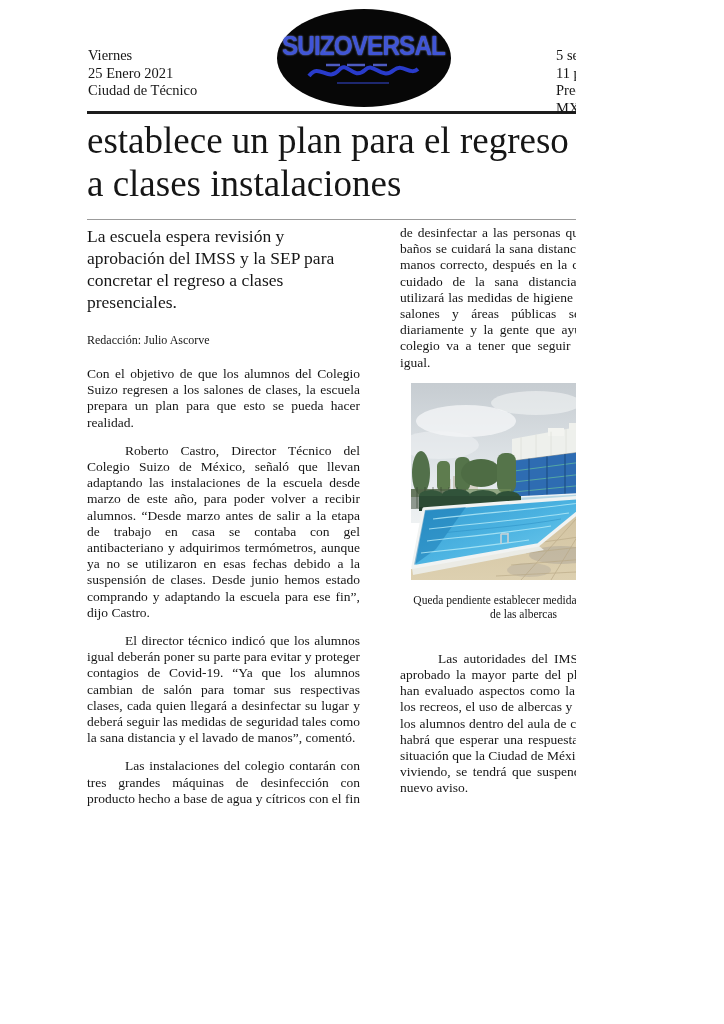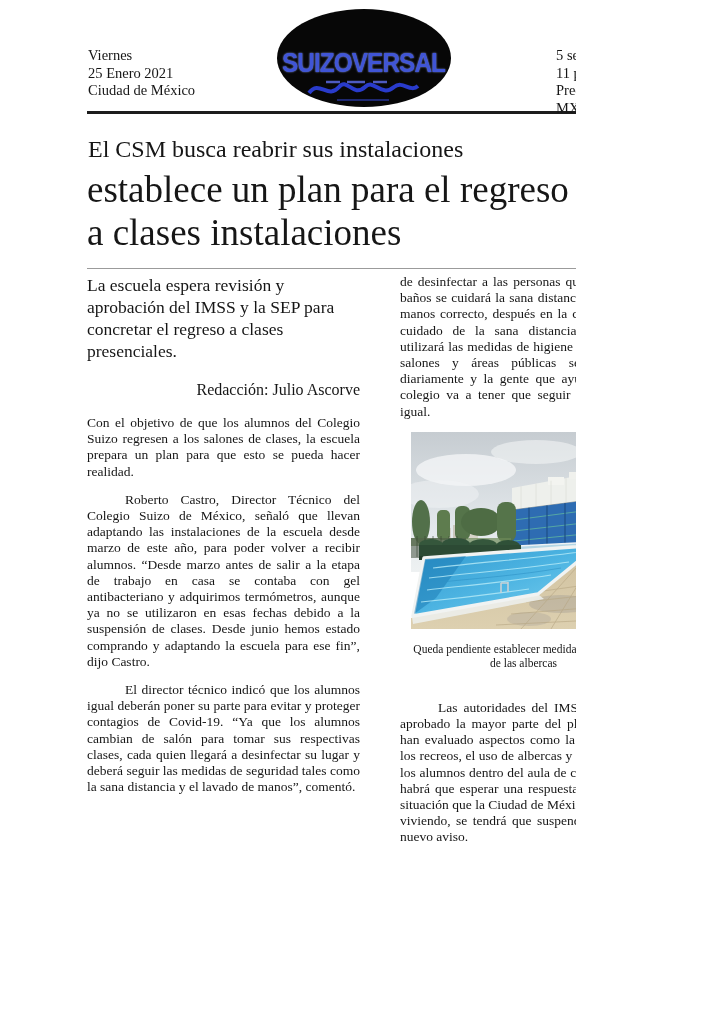--- a/index.html
+++ b/index.html
@@ -8,21 +8,21 @@
     font-family:"Liberation Serif", serif;color:#161616;overflow:hidden;
   }
   .content{position:absolute;left:87px;top:0;width:581px;}
 
   
   .masthead{position:relative;height:111px;}
   .mast-left{position:absolute;left:1px;top:47px;font-size:14.5px;line-height:17.5px;}
   .mast-right{position:absolute;left:469px;top:47px;font-size:14.5px;line-height:17.5px;}
   .logo{
     position:absolute;left:190px;top:9px;width:174px;height:98px;background:#070707;
-    border-radius:50%;display:flex;flex-direction:column;align-items:center;justify-content:flex-end;
+    border-radius:50%;display:flex;flex-direction:column;align-items:center;justify-content:center;
   }
   .logo-text{
     font-family:"Liberation Sans", sans-serif;font-weight:bold;font-size:27px;
     color:#4055d6;transform:scaleX(.9);letter-spacing:-1px;margin-top:4px;
     text-shadow:0 0 2px #8fa0f0;white-space:nowrap;
   }
   .logo-script{margin-top:-6px;}
 
   .rule-thick{height:3px;background:#1c1c1c;}
   .rule-thin{height:1px;background:#9b9b9b;margin-top:14px;}
@@ -31,77 +31,77 @@
   .kicker{margin:21px 0 0 1px;font-size:24px;line-height:28px;}
   .title{margin:5px 0 0 0;font-size:37px;line-height:43px;font-weight:normal;}
 
   
   .columns{display:flex;margin-top:5px;}
   .col-left{width:273px;}
   .col-gap{width:40px;}
   .col-right{width:268px;}
 
   .lede{font-size:17.5px;line-height:22px;margin:0 0 19px 0;}
-  .byline{font-size:16px;line-height:17px;margin:4px 0 17px 0;text-align:right;}
+  .byline{font-size:12px;line-height:17px;margin:4px 0 17px 0;}
   p.body{font-size:13.5px;line-height:16.2px;text-align:justify;margin:0 0 12px 0;}
   p.indent{text-indent:38px;}
 
   figure.photo-fig{margin:12px 0 0 11px;width:225px;}
   .photo-frame{width:225px;height:197px;display:block;}
   figcaption{font-size:11.5px;line-height:14px;margin-top:13px;text-align:center;}
   p.after-photo{margin-top:30px;}
   .page-number{font-size:14px;text-align:right;padding-right:27px;margin-top:0px;}
 </style>
 </head>
 <body>
 
 <div class="page">
   <div class="content">
 
     <header class="masthead">
       <div class="mast-left">
         <div>Viernes</div>
         <div>25 Enero 2021</div>
-        <div>Ciudad de México</div>
+        <div>Ciudad de Técnico</div>
       </div>
 
       <div class="logo">
         <div class="logo-text">SUIZOVERSAL</div>
         <svg class="logo-script" width="126" height="34" viewBox="0 0 126 34">
           <path d="M25,9 h14 M46,9 h18 M72,9 h14" stroke="#5a6ae0" stroke-width="2.5" opacity="0.85" fill="none"></path>
           <path d="M8,20 C18,6 27,27 38,14 C46,4 52,25 64,14 C73,5 80,25 93,14 C102,7 109,20 117,13" stroke="#2b3ed6" stroke-width="4" fill="none" opacity="0.95"></path>
           <path d="M36,27 h52" stroke="#3547d0" stroke-width="1.5" opacity="0.7" fill="none"></path>
         </svg>
       </div>
 
       <div class="mast-right">
         <div>5 secciones</div>
         <div>11 páginas</div>
         <div>Precio: 13.00 MXN</div>
       </div>
     </header>
 
     <div class="rule-thick"></div>
 
-    <div class="kicker">El CSM busca reabrir sus instalaciones</div>
     <h1 class="title">
       <div>establece un plan para el regreso</div>
       <div>a clases instalaciones</div>
     </h1>
 
     <div class="rule-thin"></div>
 
     <div class="columns">
 
       <div class="col-left">
         <p class="lede">La escuela espera revisión y aprobación del IMSS y la SEP para concretar el regreso a clases presenciales.</p>
         <p class="byline">Redacción: Julio Ascorve</p>
         <p class="body">Con el objetivo de que los alumnos del Colegio Suizo regresen a los salones de clases, la escuela prepara un plan para que esto se pueda hacer realidad.</p>
         <p class="body indent">Roberto Castro, Director Técnico del Colegio Suizo de México, señaló que llevan adaptando las instalaciones de la escuela desde marzo de este año, para poder volver a recibir alumnos. “Desde marzo antes de salir a la etapa de trabajo en casa se contaba con gel antibacteriano y adquirimos termómetros, aunque ya no se utilizaron en esas fechas debido a la suspensión de clases. Desde junio hemos estado comprando y adaptando la escuela para ese fin”, dijo Castro.</p>
         <p class="body indent">El director técnico indicó que los alumnos igual deberán poner su parte para evitar y proteger contagios de Covid-19. “Ya que los alumnos cambian de salón para tomar sus respectivas clases, cada quien llegará a desinfectar su lugar y deberá seguir las medidas de seguridad tales como la sana distancia y el lavado de manos”, comentó.</p>
+        <p class="body indent">Las instalaciones del colegio contarán con tres grandes máquinas de desinfección con producto hecho a base de agua y cítricos con el fin</p>
       </div>
 
       <div class="col-gap"></div>
 
       <div class="col-right">
         <p class="body">de desinfectar a las personas que entren. En los baños se cuidará la sana distancia y el lavado de manos correcto, después en la cafetería habrá el cuidado de la sana distancia y el personal utilizará las medidas de higiene y seguridad. Los salones y áreas públicas se desinfectarían diariamente y la gente que ayuda a limpiar el colegio va a tener que seguir las medidas por igual.</p>
 
         <figure class="photo-fig">
           <svg class="photo-frame" viewBox="0 0 225 197" preserveAspectRatio="none">
             <defs>

